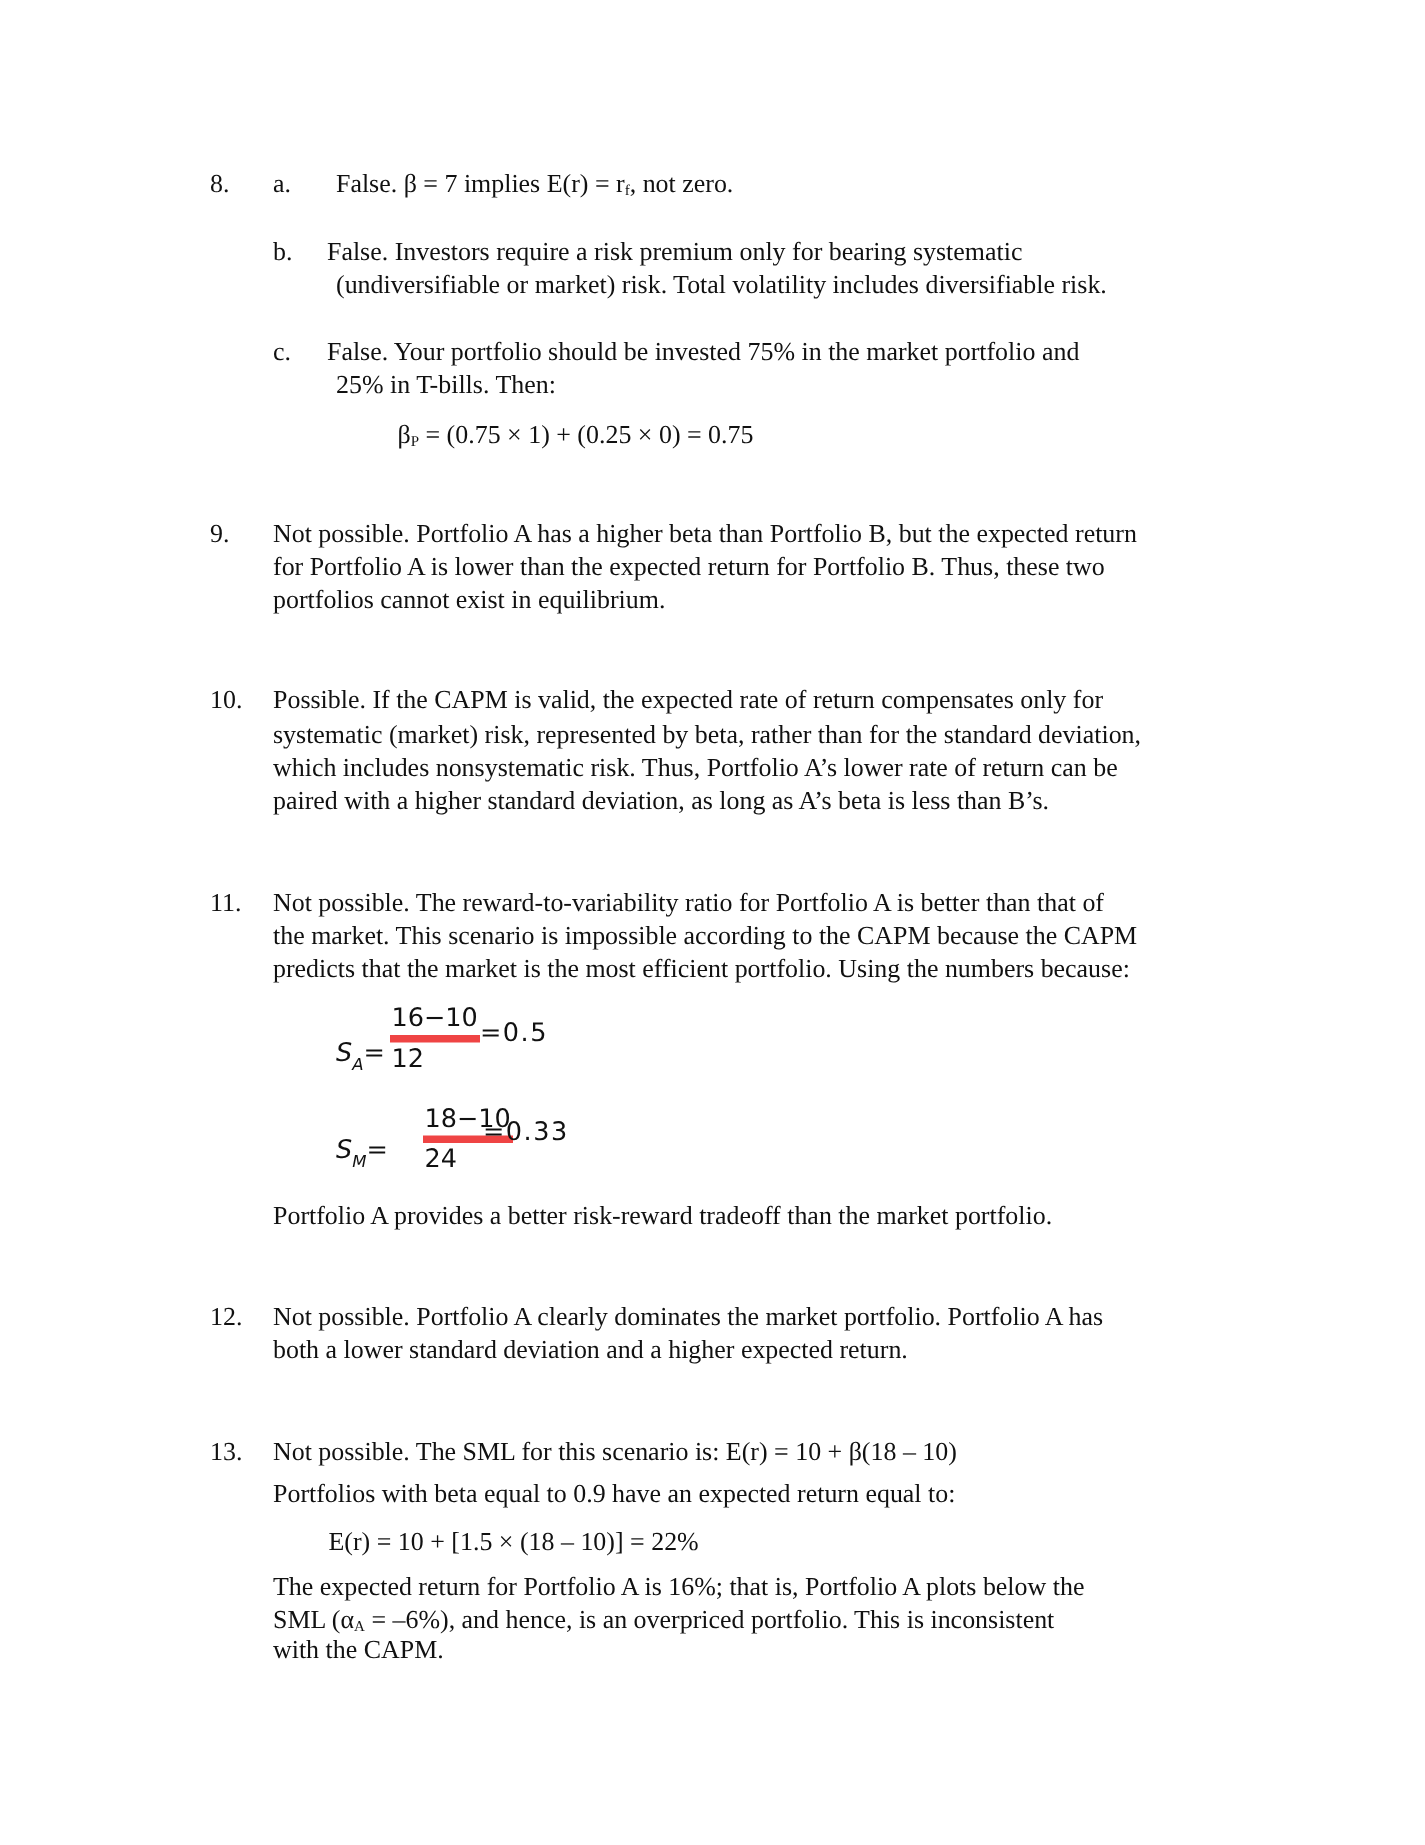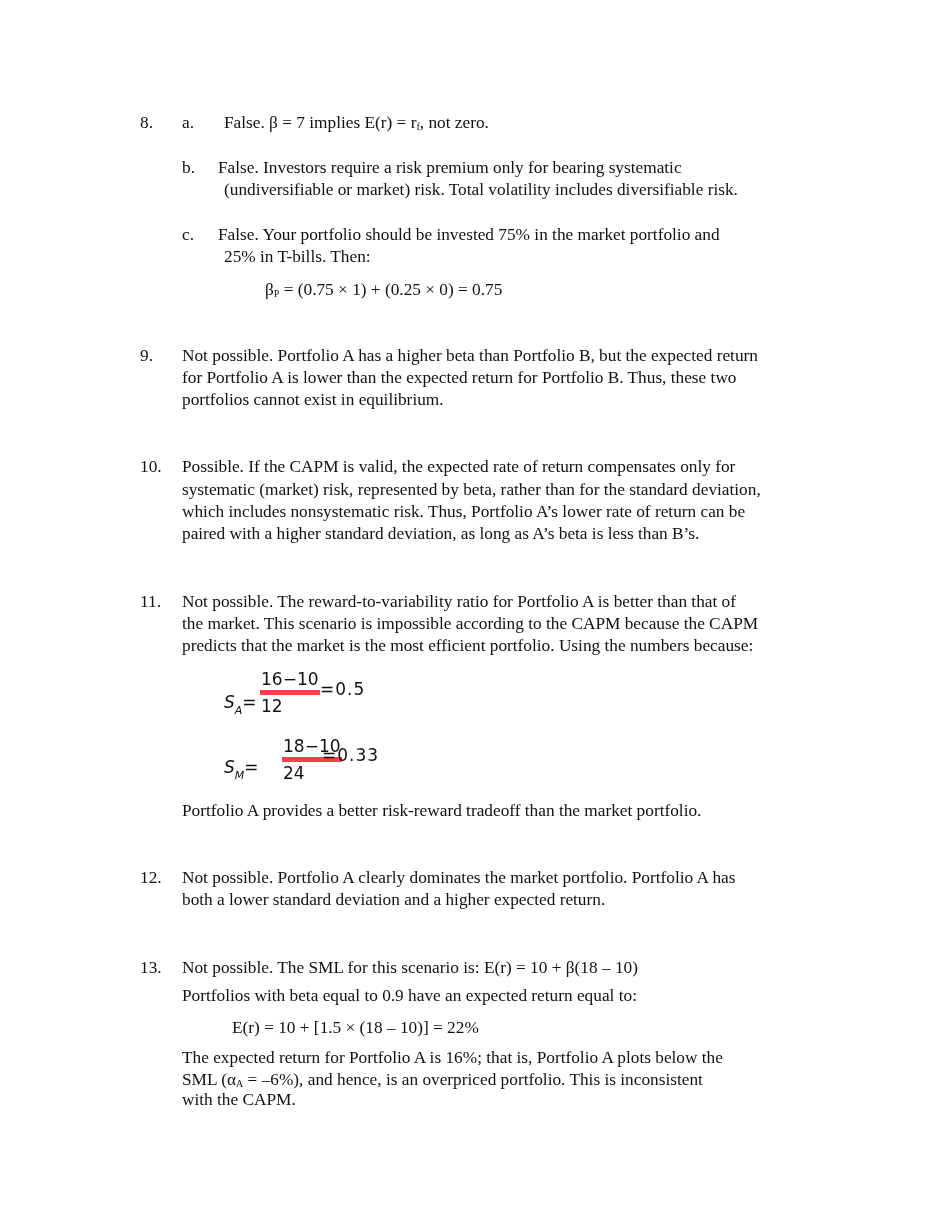--- a/index.html
+++ b/index.html
@@ -78,17 +78,17 @@
 <div>
   <span class="num" style="left:140px; top:867px;">12.</span>
   <div class="ln" style="left:182px; top:867px;">Not possible.  Portfolio A clearly dominates the market portfolio.  Portfolio A has</div>
   <div class="ln" style="left:182px; top:889px;">both a lower standard deviation and a higher expected return.</div>
 </div>
 
 <div>
   <span class="num" style="left:140px; top:957px;">13.</span>
   <div class="ln" style="left:182px; top:957px;">Not possible.  The SML for this scenario is: E(r) = 10 + β(18 – 10)</div>
   <div class="ln" style="left:182px; top:985px;">Portfolios with beta equal to 0.9 have an expected return equal to:</div>
-  <div class="ln" style="left:232px; top:1017px;">E(r) = 10 + [1.5 × (18 – 10)] = 22%</div>
+  <div class="ln" style="left:219px; top:1017px;">E(r) = 10 + [1.5 × (18 – 10)] = 22%</div>
   <div class="ln" style="left:182px; top:1047px;">The expected return for Portfolio A is 16%; that is, Portfolio A plots below the</div>
   <div class="ln" style="left:182px; top:1069px;"><span>SML (α</span><sub>A</sub><span> = –6%), and hence, is an overpriced portfolio.  This is inconsistent</span></div>
   <div class="ln" style="left:182px; top:1089px;">with the CAPM.</div>
 </div>
 
 </body></html>

